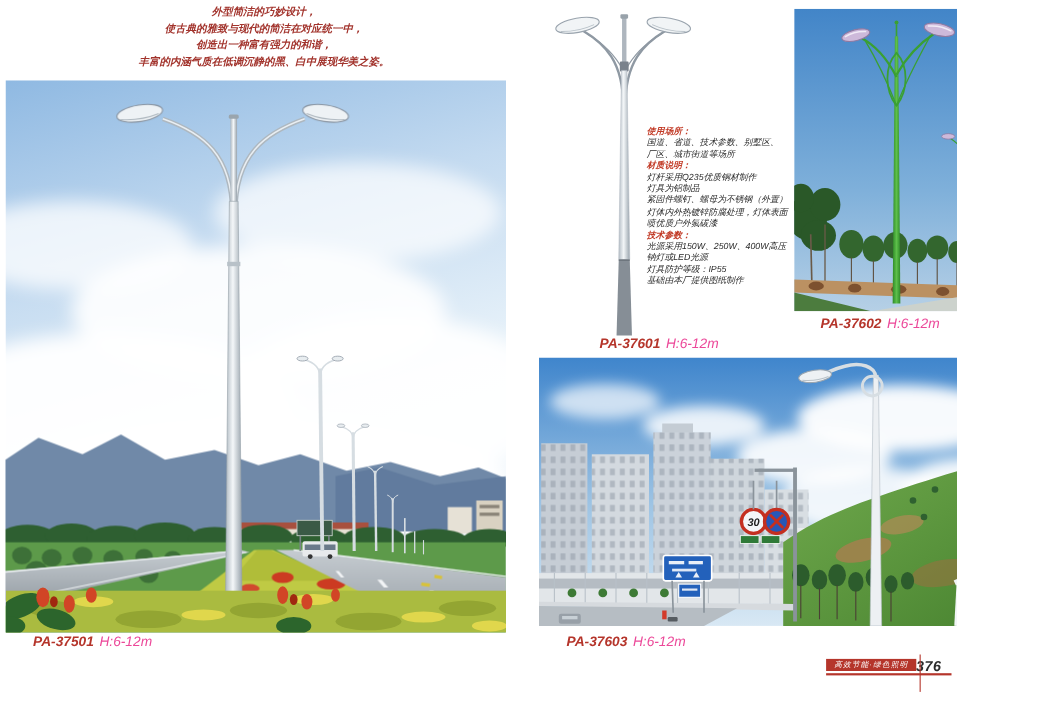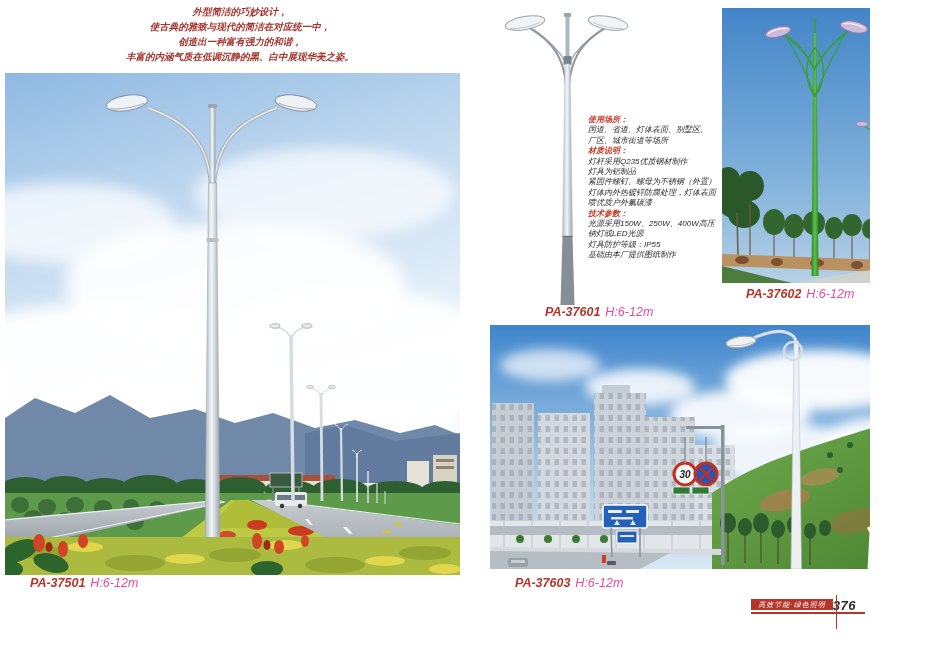--- a/index.html
+++ b/index.html
@@ -257,21 +257,21 @@
         </g>
       </g>
     </svg>
   </figure>
   <div class="plabel" style="left:522px;top:305px;">
     <span class="code">PA-37601</span><span class="size">H:6-12m</span>
   </div>
 
   <div class="specs">
     <div class="spec-h">使用场所：</div>
-    <div>国道、省道、灯体表面、别墅区、</div>
+    <div>国道、省道、技术参数、别墅区、</div>
     <div>厂区、城市街道等场所</div>
     <div class="spec-h">材质说明：</div>
     <div>灯杆采用Q235优质钢材制作</div>
     <div>灯具为铝制品</div>
     <div>紧固件螺钉、螺母为不锈钢（外置）</div>
     <div>灯体内外热镀锌防腐处理，灯体表面</div>
     <div>喷优质户外氟碳漆</div>
     <div class="spec-h">技术参数：</div>
     <div>光源采用150W、250W、400W高压</div>
     <div>钠灯或LED光源</div>

